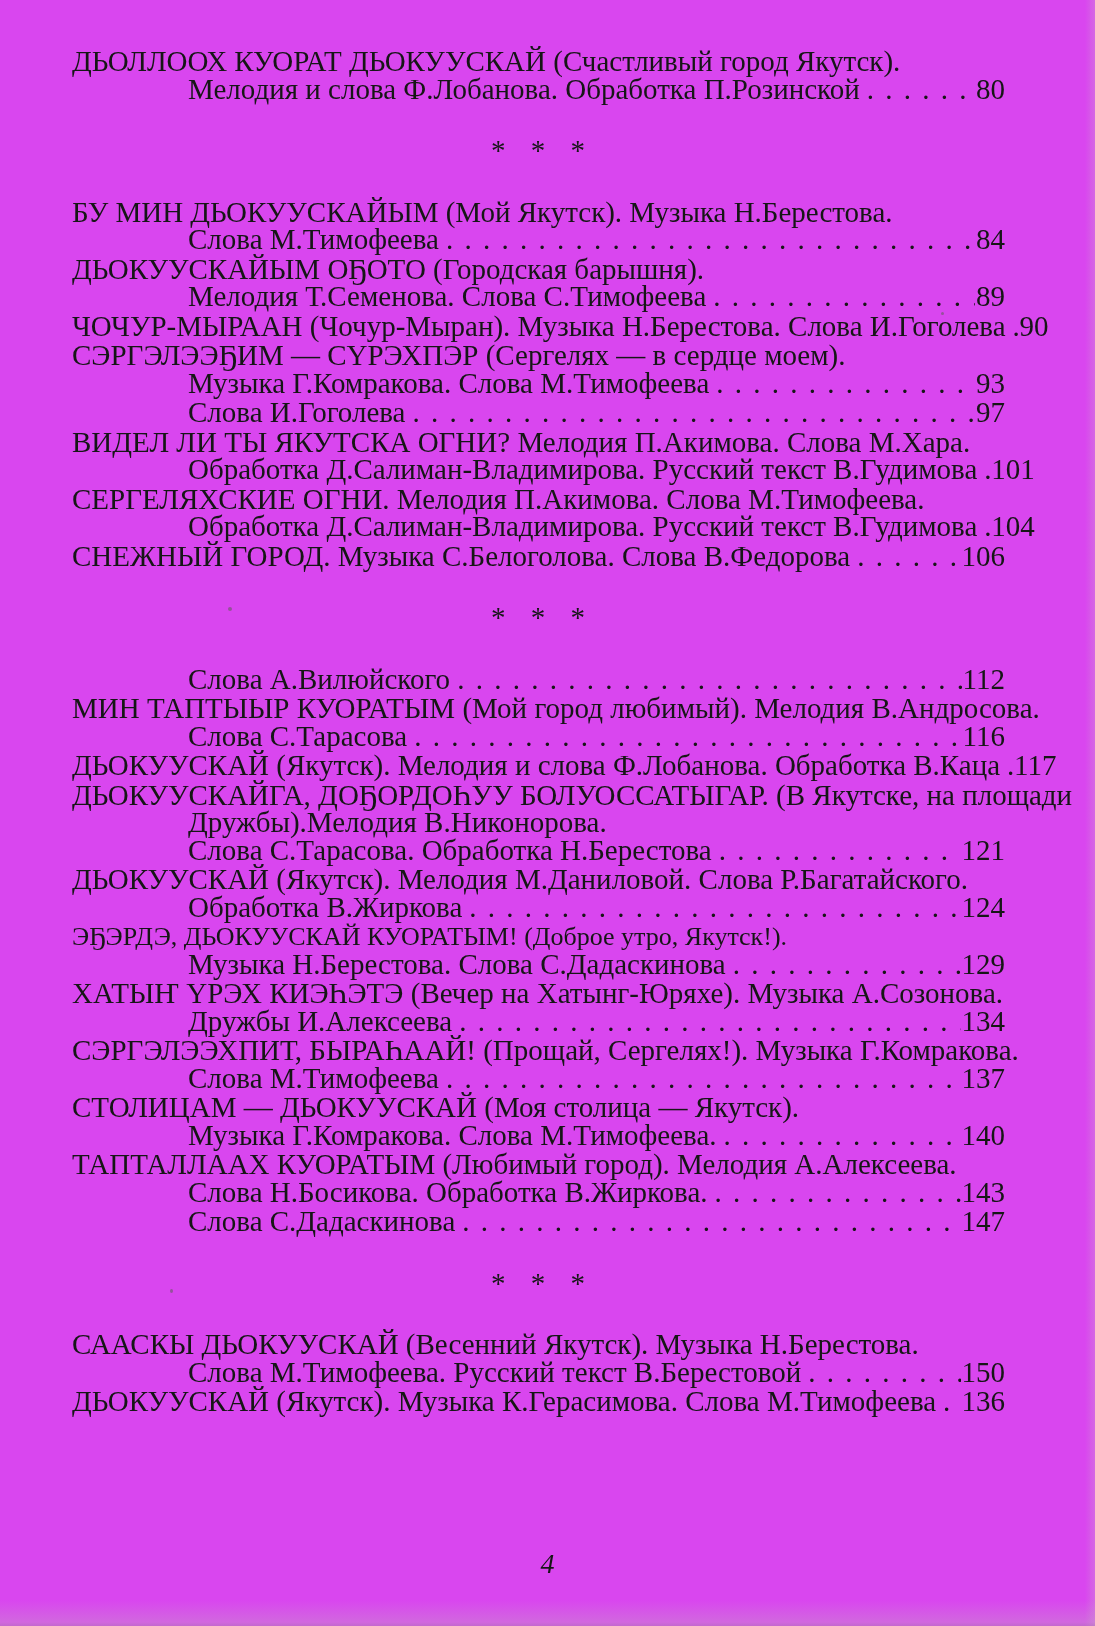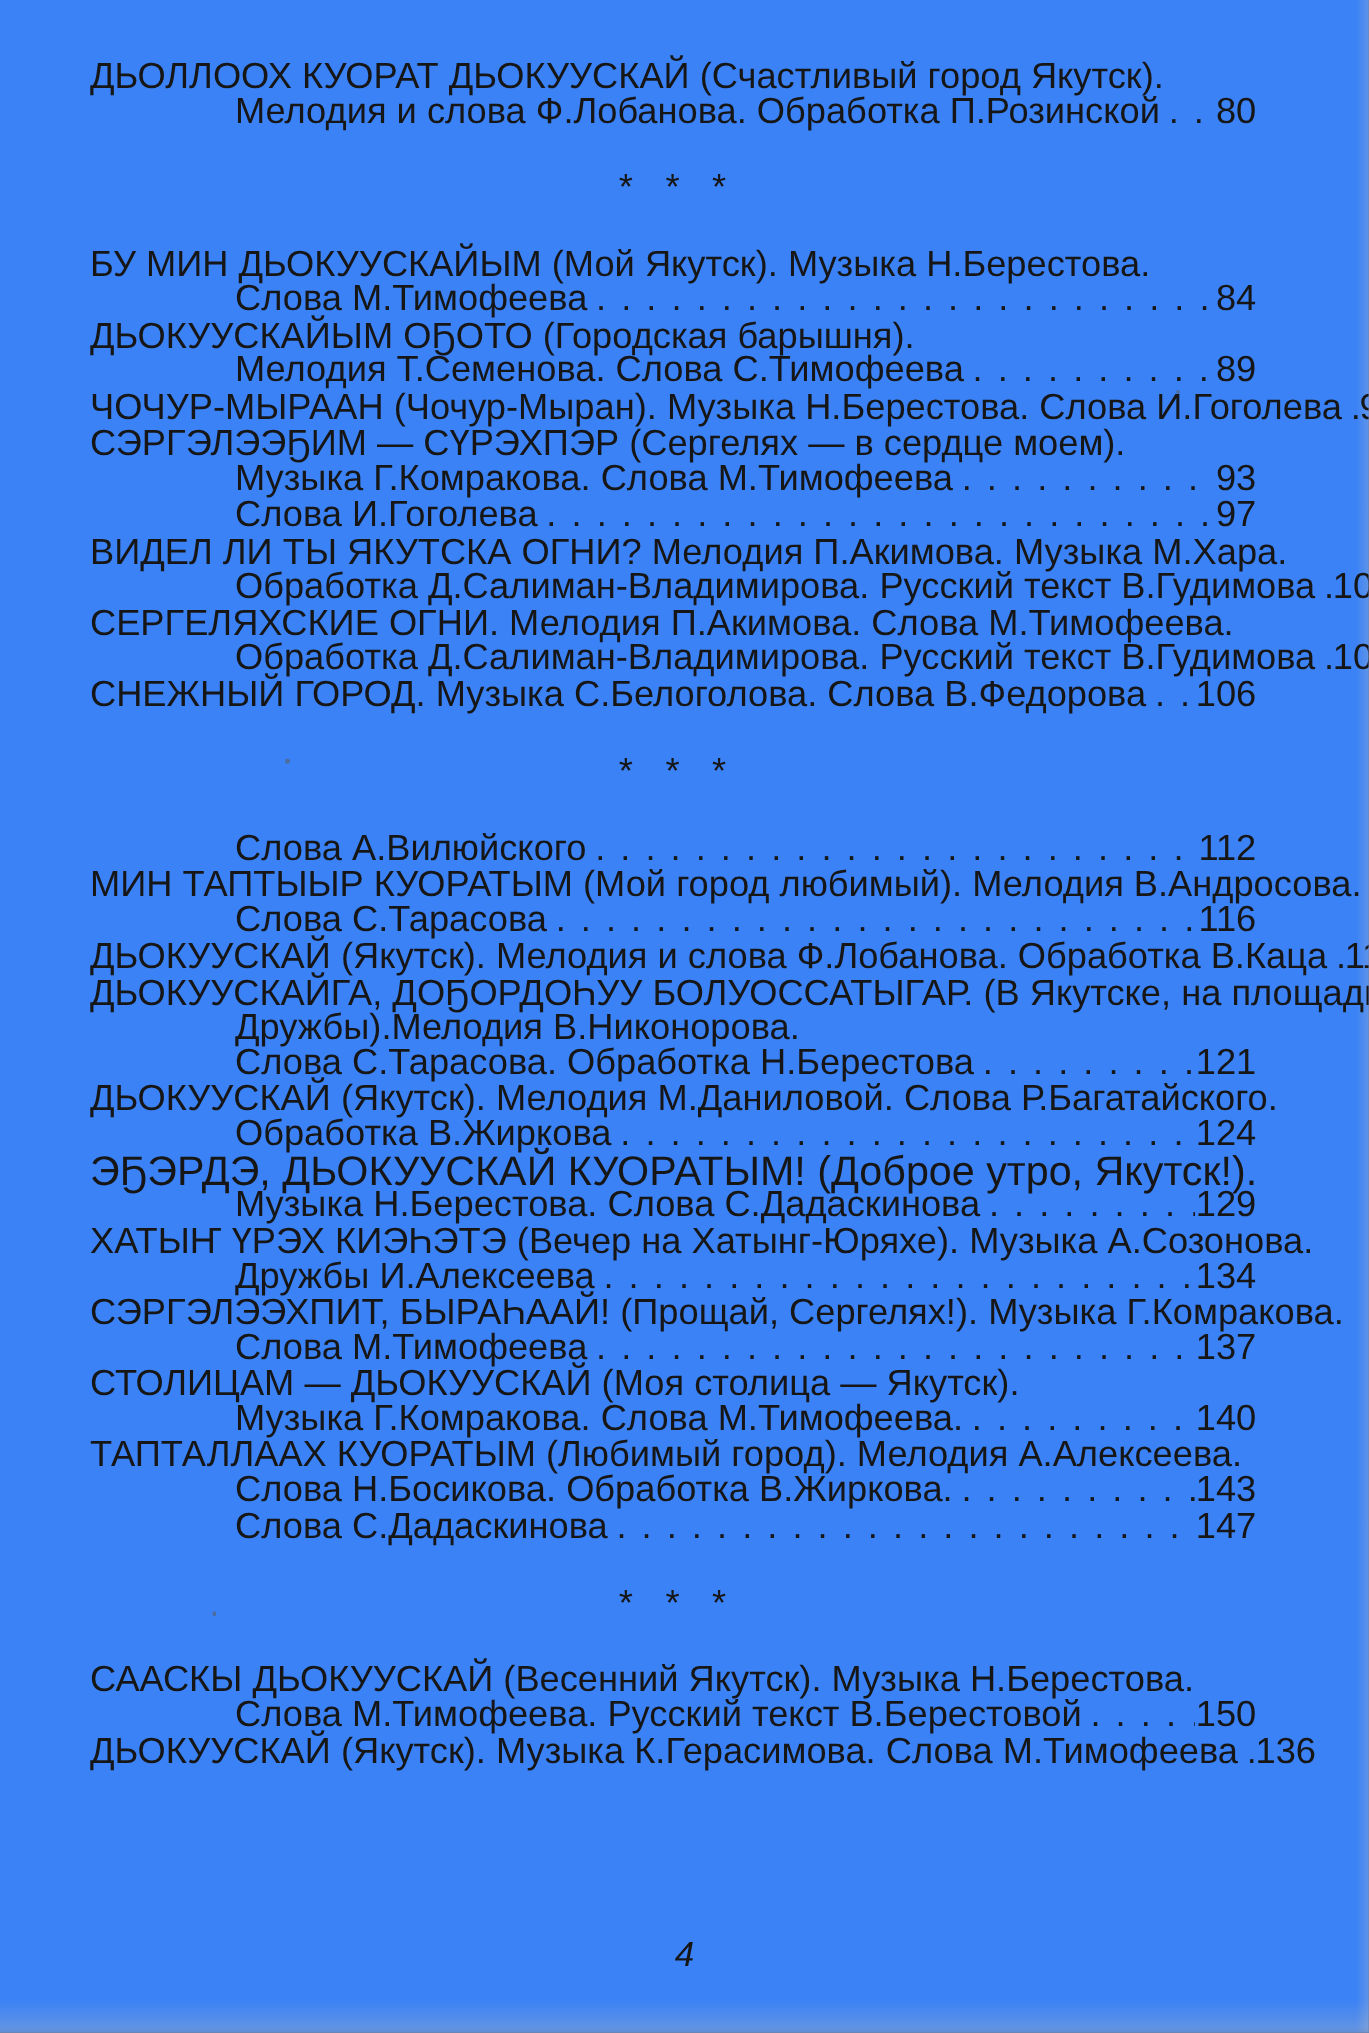--- a/index.html
+++ b/index.html
@@ -1,22 +1,22 @@
 <!DOCTYPE html>
 <html><head>
 <meta charset="utf-8">
 <style>
   html,body{margin:0;padding:0;background:#888;}
   .page{
     position:relative;
     width:1095px;height:1626px;
     margin:0 auto;
-    background:#3b82f6;
+    background:#d946ef;
     color:#161616;
-    font-family:Liberation Sans, sans-serif;
+    font-family:Liberation Serif, serif;
     font-size:29px;
     overflow:hidden;
   }
   
   .page::after{
     content:"";
     position:absolute;left:0;right:0;bottom:0;height:26px;
     background:linear-gradient(to bottom, rgba(190,190,182,0) 0%, rgba(190,190,182,.28) 85%, rgba(160,160,152,.38) 100%);
     pointer-events:none;
   }
@@ -33,21 +33,21 @@
   }
   .line{
     display:flex;
     align-items:baseline;
     white-space:nowrap;
     height:27.5px;
     line-height:27.5px;
   }
   .line.endrow{margin-bottom:2px;}
   .line.indent{padding-left:116px;}
-  .line.small .text{font-size:33px;}
+  .line.small .text{font-size:26px;}
   .text{flex:0 0 auto;}
   .leader{
     flex:1 1 0;
     min-width:6px;
     overflow:hidden;
     white-space:nowrap;
     margin:0 1px 0 7px;
   }
   .leader::after{
     content:". . . . . . . . . . . . . . . . . . . . . . . . . . . . . . . . . . . . . . . . . . . . . . . . . . . . . . . . . . . . . . . . . . . . . . . . . . . .";
@@ -113,21 +113,21 @@
         <span class="text">Музыка Г.Комракова. Слова М.Тимофеева</span>
         <span class="leader"></span>
         <span class="pagenum">93</span>
       </div>
       <div class="line indent endrow">
         <span class="text">Слова И.Гоголева</span>
         <span class="leader"></span>
         <span class="pagenum">97</span>
       </div>
       <div class="line">
-        <span class="text">ВИДЕЛ ЛИ ТЫ ЯКУТСКА ОГНИ? Мелодия П.Акимова. Музыка М.Хара.</span>
+        <span class="text">ВИДЕЛ ЛИ ТЫ ЯКУТСКА ОГНИ? Мелодия П.Акимова. Слова М.Хара.</span>
       </div>
       <div class="line indent endrow">
         <span class="text">Обработка Д.Салиман-Владимирова. Русский текст В.Гудимова</span>
         <span class="leader"></span>
         <span class="pagenum">101</span>
       </div>
       <div class="line">
         <span class="text">СЕРГЕЛЯХСКИЕ ОГНИ. Мелодия П.Акимова. Слова М.Тимофеева.</span>
       </div>
       <div class="line indent endrow">

